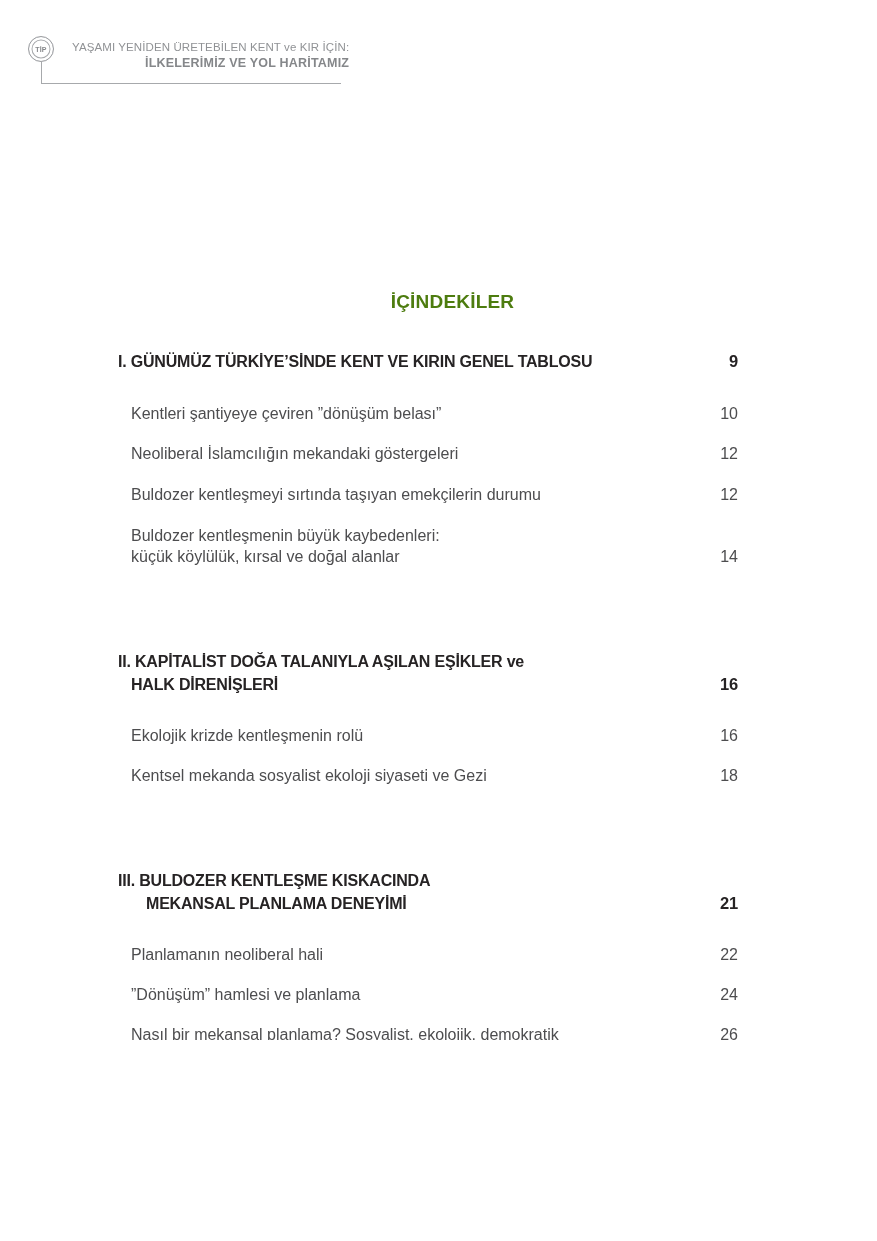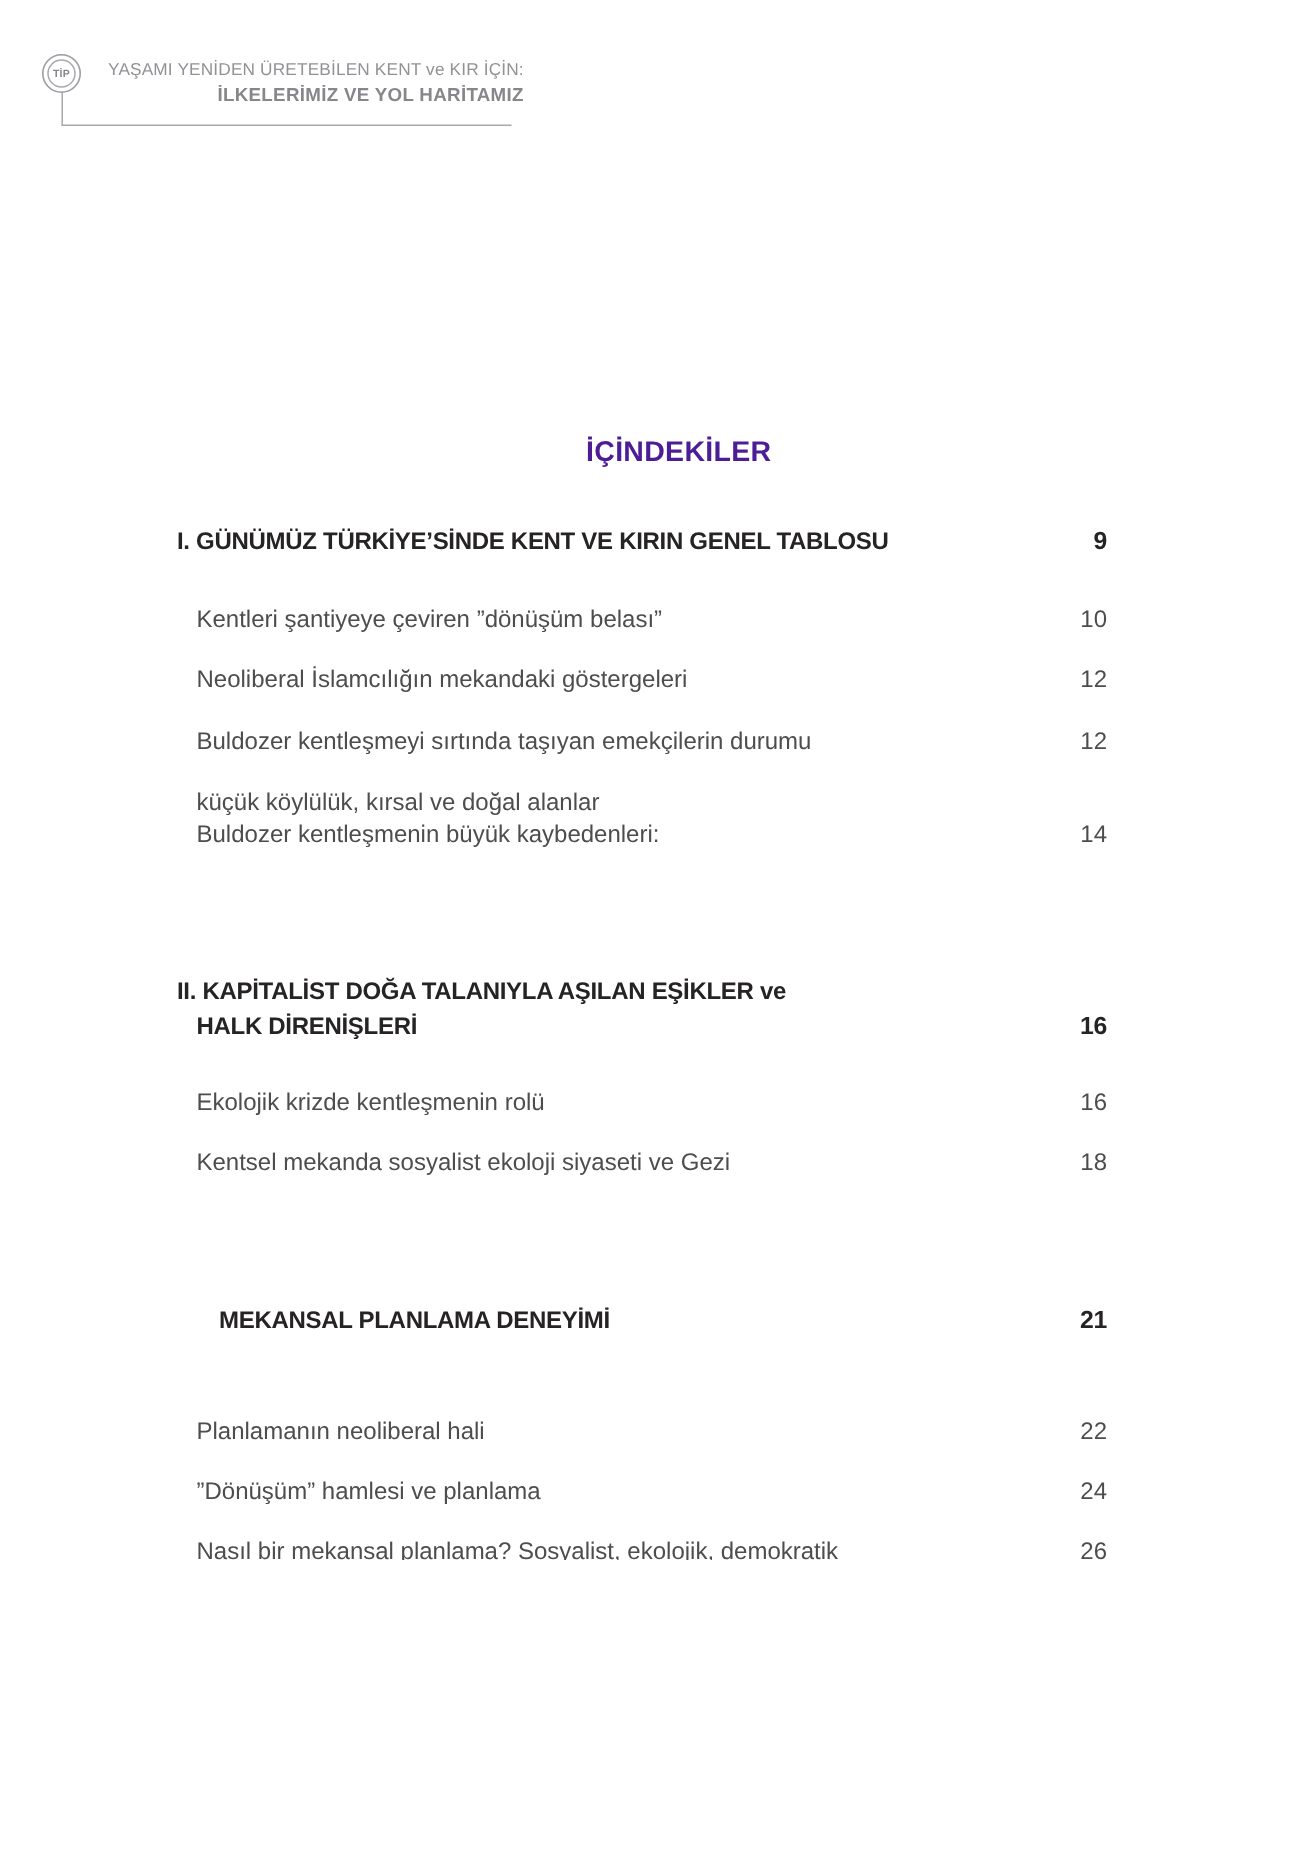--- a/index.html
+++ b/index.html
@@ -34,21 +34,21 @@
     border-bottom: 1px solid #a7a9ac;
   }
   .header-text { position: absolute; left: 72px; top: 41px; }
   .h1line { font-size: 11.5px; color: #909295; letter-spacing: 0.1px; margin-bottom: 3px; white-space: nowrap; }
   .h2line { font-size: 12.5px; font-weight: 700; color: #85878a; letter-spacing: 0.2px; white-space: nowrap; text-align: right; }
 
   
   .toc-title {
     position: absolute; left: 0; right: 0; top: 291px;
     margin: 0; text-align: center;
-    font-size: 19px; font-weight: 700; color: #4c1d95; letter-spacing: 0.2px; padding-left: 28px;
+    font-size: 19px; font-weight: 700; color: #4d7c0f; letter-spacing: 0.2px; padding-left: 28px;
   }
   .toc { position: absolute; left: 118px; top: 0; width: 620px; height: 100%; }
   .row {
     position: absolute; left: 0; right: 0;
     display: flex; justify-content: space-between; align-items: flex-end;
   }
   .row .label { flex: 1 1 auto; }
   .row .pagenum { flex: 0 0 auto; padding-left: 12px; }
   .sec { font-weight: 700; font-size: 16px; color: #262324; letter-spacing: -0.2px; gap: 24px; }
   .sec .label div { line-height: 23px; white-space: nowrap; }
@@ -121,22 +121,22 @@
 
     <div class="row entry r3">
       <div class="label">
         <div>Buldozer kentleşmeyi sırtında taşıyan emekçilerin durumu</div>
       </div>
       <div class="pagenum">12</div>
     </div>
 
     <div class="row entry r4">
       <div class="label">
+        <div>Buldozer kentleşmenin büyük kaybedenleri:</div>
         <div>küçük köylülük, kırsal ve doğal alanlar</div>
-        <div>Buldozer kentleşmenin büyük kaybedenleri:</div>
       </div>
       <div class="pagenum">14</div>
     </div>
 
     <div class="row sec r5">
       <div class="label">
         <div>II. KAPİTALİST DOĞA TALANIYLA AŞILAN EŞİKLER ve</div>
         <div class="ind-a">HALK DİRENİŞLERİ</div>
       </div>
       <div class="pagenum">16</div>
@@ -151,20 +151,21 @@
 
     <div class="row entry r7">
       <div class="label">
         <div>Kentsel mekanda sosyalist ekoloji siyaseti ve Gezi</div>
       </div>
       <div class="pagenum">18</div>
     </div>
 
     <div class="row sec r8">
       <div class="label">
+        <div>III. BULDOZER KENTLEŞME KISKACINDA</div>
         <div class="ind-b">MEKANSAL PLANLAMA DENEYİMİ</div>
       </div>
       <div class="pagenum">21</div>
     </div>
 
     <div class="row entry r9">
       <div class="label">
         <div>Planlamanın neoliberal hali</div>
       </div>
       <div class="pagenum">22</div>

